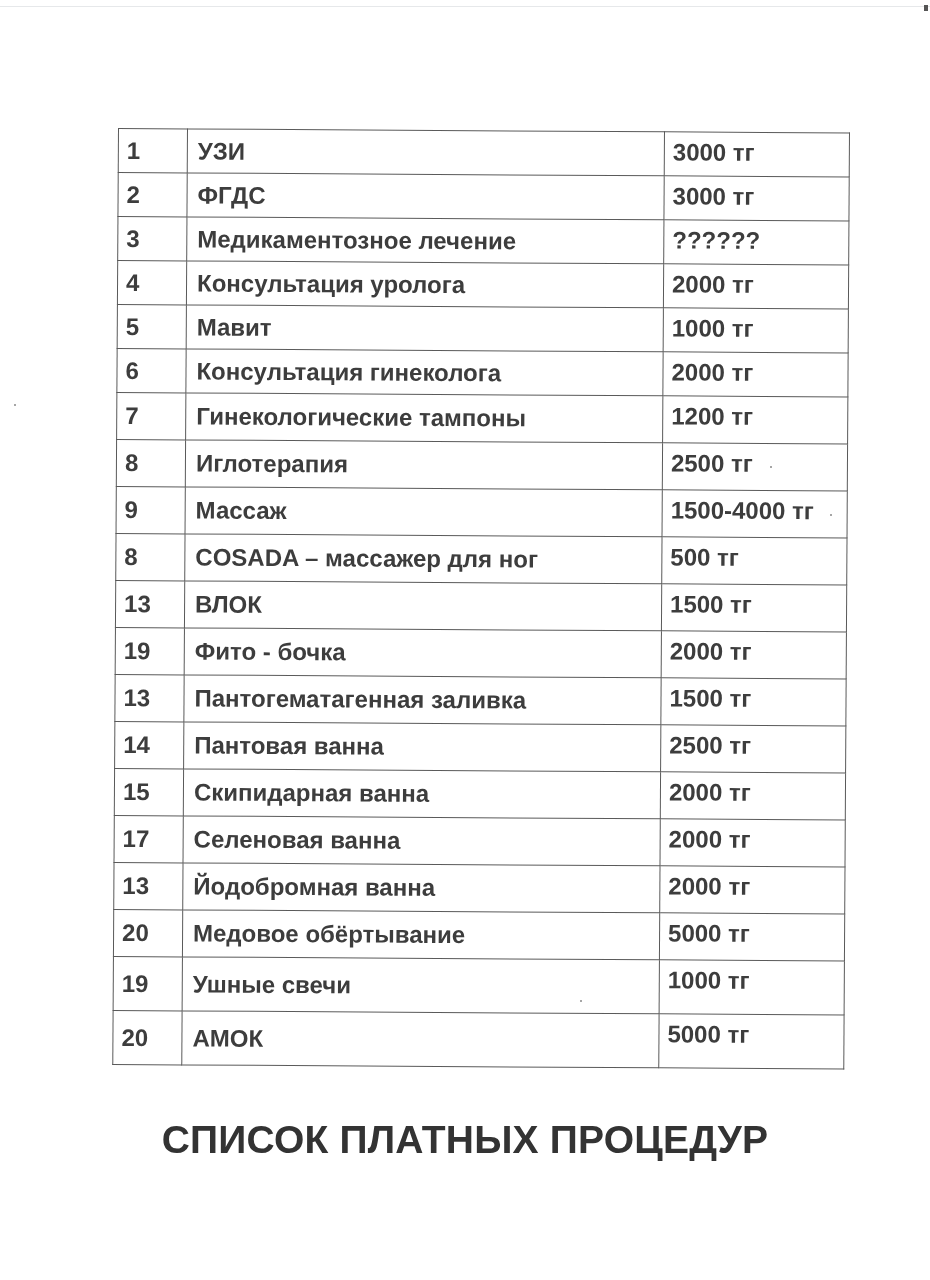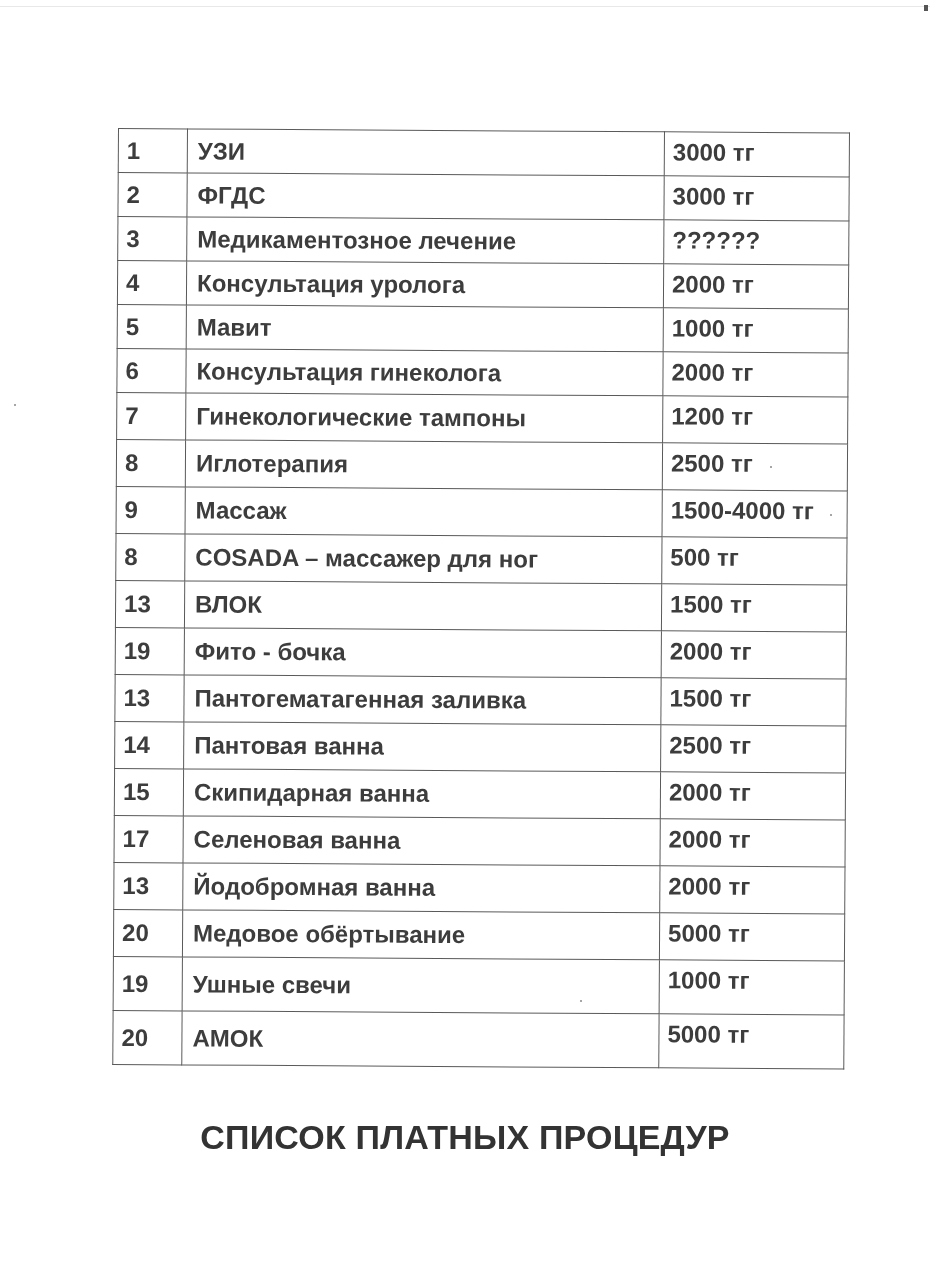--- a/index.html
+++ b/index.html
@@ -68,21 +68,21 @@
     tr.row { height: 44px; }
     tr.row.tall { height: 47px; }
     tr.row.last { height: 54px; }
     .doc-title {
       position: absolute;
       left: 0;
       width: 930px;
       top: 1118px;
       text-align: center;
       font-weight: bold;
-      font-size: 34px;
+      font-size: 39px;
       color: #333;
       letter-spacing: 0.2px;
     }
     .speck {
       position: absolute;
       width: 2px;
       height: 2px;
       background: #888;
       border-radius: 1px;
     }

